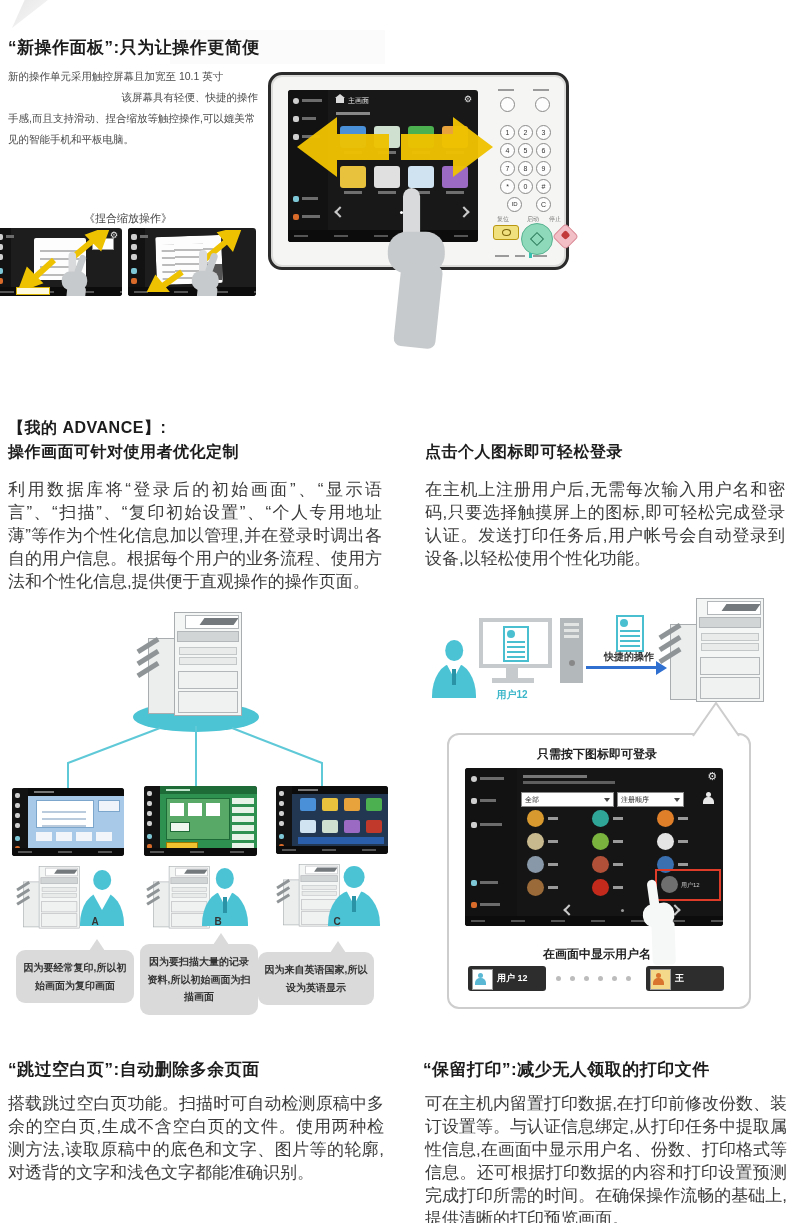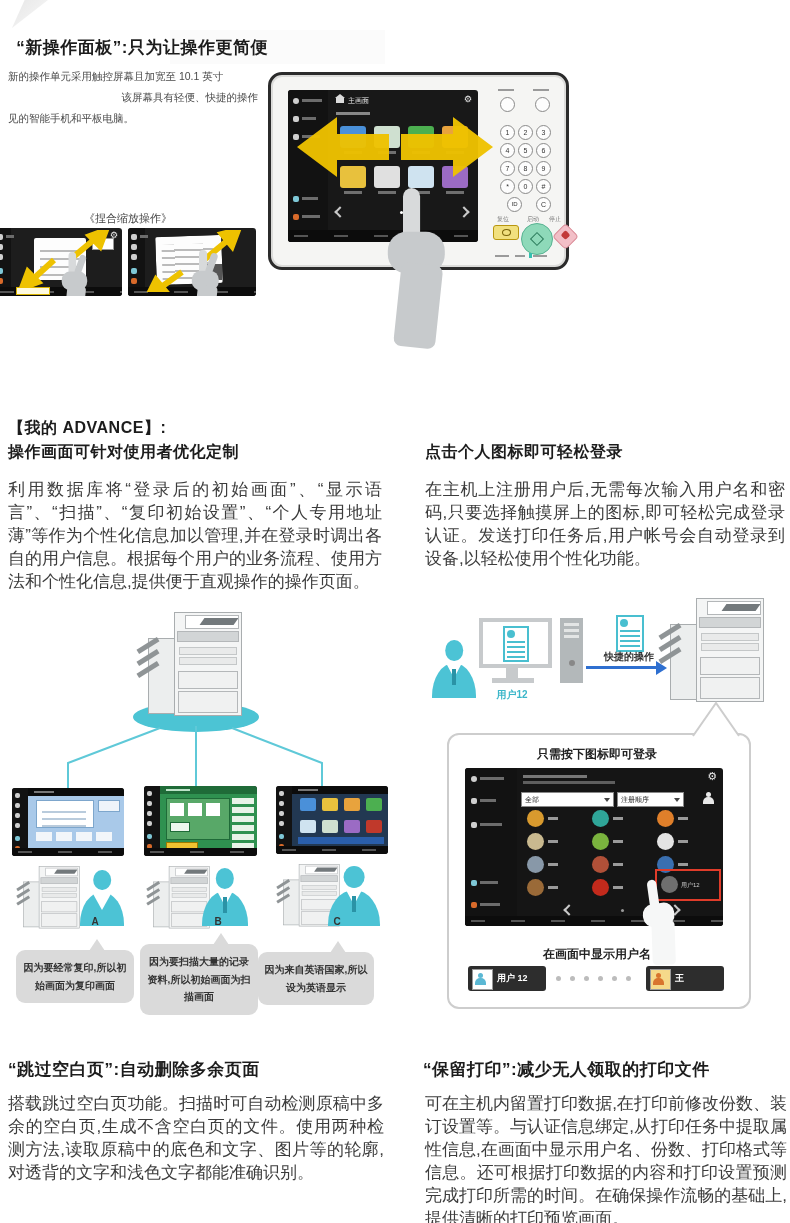--- a/index.html
+++ b/index.html
@@ -1,20 +1,20 @@
 <!DOCTYPE html>
 <html><head>
 <meta charset="utf-8">
 <style>
   html,body{margin:0;padding:0;background:#fff;}
   body{font-family:"Liberation Sans","DejaVu Sans",sans-serif;}
   #page{position:relative;width:790px;height:1223px;background:#fff;overflow:hidden;}
   .abs{position:absolute;}
   h1,h2{margin:0;font-weight:bold;color:#1c1c1c;}
-  .h-big{font-size:17px;letter-spacing:.5px;text-align:right;}
+  .h-big{font-size:17px;letter-spacing:.5px;}
   .h-mid{font-size:16px;letter-spacing:.5px;}
   .body-txt{font-size:17px;line-height:23px;color:#3c3c3c;text-align:justify;}
   .cap{font-size:11px;color:#444;}
   
   .swoosh{left:12px;top:0;width:36px;height:28px;background:linear-gradient(135deg,#e6e6e6,#fafafa);
     -webkit-clip-path:polygon(35% 0,100% 0,0 100%);clip-path:polygon(35% 0,100% 0,0 100%);}
   .faintband{left:170px;top:30px;width:215px;height:34px;background:#fbfbfb;}
   
   .dark-scr{position:absolute;background:#1d1d1d;border-radius:3px;overflow:hidden;}
   .d-sb{position:absolute;left:0;top:0;bottom:0;background:#121212;}
@@ -114,20 +114,21 @@
 
 <div id="page">
 
   <div class="abs swoosh"></div>
   <div class="abs faintband"></div>
 
   <h1 class="abs h-big" style="left:8px;top:36px;width:260px;">“新操作面板”:只为让操作更简便</h1>
   <div class="abs" style="left:8px;top:66px;width:250px;font-size:10.5px;line-height:21px;color:#4a4a4a;">
     <div>新的操作单元采用触控屏幕且加宽至 10.1 英寸</div>
     <div style="text-align:right;">该屏幕具有轻便、快捷的操作</div>
+    <div>手感,而且支持滑动、捏合缩放等触控操作,可以媲美常</div>
     <div>见的智能手机和平板电脑。</div>
   </div>
   <div class="abs cap" style="left:0;top:211px;width:256px;text-align:center;">《捏合缩放操作》</div>
 
   <div class="dark-scr" style="left:-6px;top:228px;width:128px;height:68px;">
     <div class="d-sb" style="width:17px;">
       <div class="sb-row" style="top:6px;">
           <i class="sb-ic"></i>
           <i class="sb-bar" style="width:8px;"></i>
         </div>

